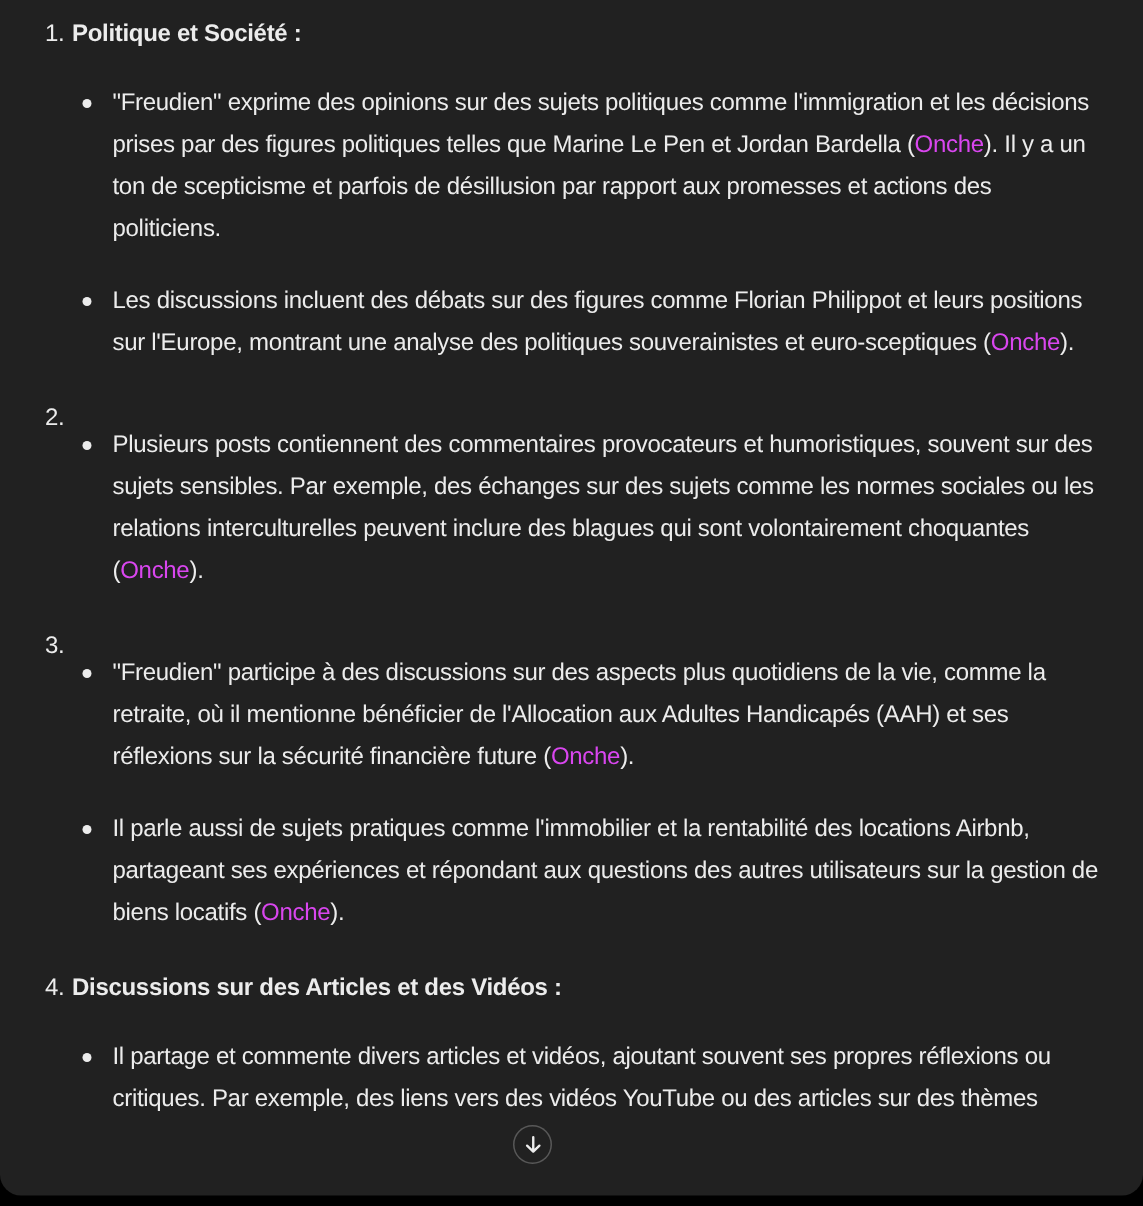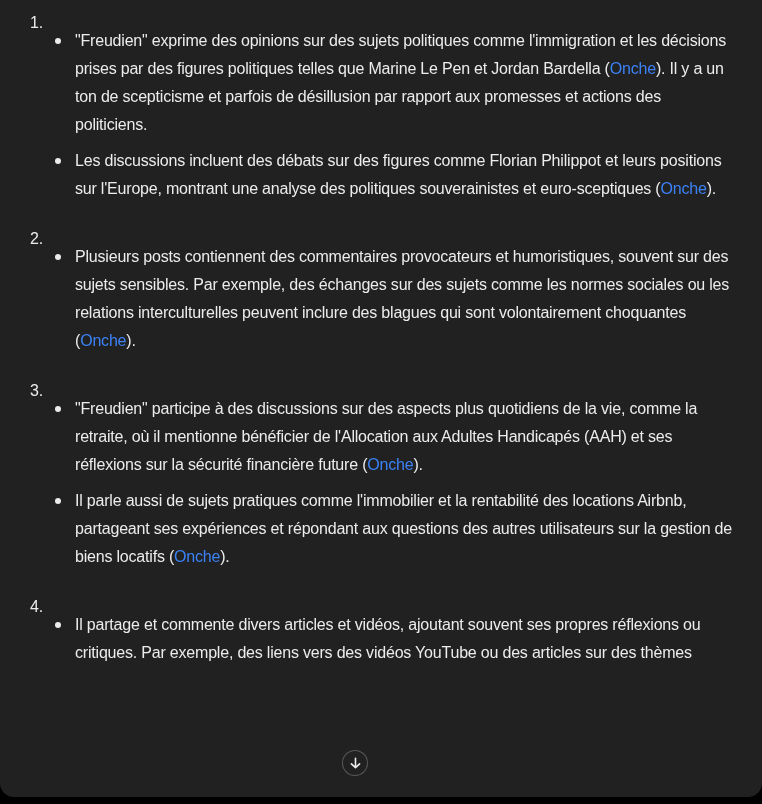--- a/index.html
+++ b/index.html
@@ -23,49 +23,50 @@
     font-size: 16px;
     line-height: 28px;
     letter-spacing: -0.2px;
   }
   ol.mainlist { list-style: none; margin: 0; padding: 0; }
   .oli { display: flex; margin-bottom: 22px; }
   .onum { width: 18px; flex: none; }
   .obody { flex: 1 1 auto; min-width: 0; }
   .heading { font-weight: bold; margin: 0; }
   ul.ulist { list-style: none; margin: 18px 0 0 0; padding: 0; }
-  .uli { position: relative; padding-left: 27px; margin-top: 8px; }
+  .uli { position: relative; padding-left: 27px; margin-top: 20px; }
   .uli:first-child { margin-top: 0; }
   .dot {
     position: absolute; left: 7px; top: 11px;
     width: 6px; height: 6px; border-radius: 50%;
     background: #ECECEC;
   }
   .btext { margin: 0; }
-  a.link { color: #3b82f6; text-decoration: none; cursor: pointer; text-align: right; }
+  a.link { color: #d946ef; text-decoration: none; cursor: pointer; text-align: right; }
   .scroll-btn {
     position: absolute; left: 342px; top: 750px;
     width: 26px; height: 26px;
     border-radius: 50%;
     background: #212121;
     border: 1px solid rgba(255,255,255,0.25);
     display: flex; align-items: center; justify-content: center;
     padding: 0; cursor: pointer;
   }
   .scroll-btn svg { display: block; }
 </style>
 </head>
 <body>
 
 <div class="window">
   <div class="content">
     <ol class="mainlist">
         <li class="oli">
           <span class="onum">1.</span>
           <div class="obody">
+            <p class="heading">Politique et Société :</p>
             <ul class="ulist">
               <li class="uli">
                 <span class="dot"></span>
                 <p class="btext"><span>"Freudien" exprime des opinions sur des sujets politiques comme l'immigration et les décisions prises par des figures politiques telles que Marine Le Pen et Jordan Bardella (</span><a class="link" href="#">Onche</a><span>). Il y a un ton de scepticisme et parfois de désillusion par rapport aux promesses et actions des politiciens.</span></p>
               </li>
               <li class="uli">
                 <span class="dot"></span>
                 <p class="btext"><span>Les discussions incluent des débats sur des figures comme Florian Philippot et leurs positions sur l'Europe, montrant une analyse des politiques souverainistes et euro-sceptiques (</span><a class="link" href="#">Onche</a><span>).</span></p>
               </li>
             </ul>
@@ -93,20 +94,21 @@
               <li class="uli">
                 <span class="dot"></span>
                 <p class="btext"><span>Il parle aussi de sujets pratiques comme l'immobilier et la rentabilité des locations Airbnb, partageant ses expériences et répondant aux questions des autres utilisateurs sur la gestion de biens locatifs (</span><a class="link" href="#">Onche</a><span>).</span></p>
               </li>
             </ul>
           </div>
         </li>
         <li class="oli">
           <span class="onum">4.</span>
           <div class="obody">
+            <p class="heading">Discussions sur des Articles et des Vidéos :</p>
             <ul class="ulist">
               <li class="uli">
                 <span class="dot"></span>
                 <p class="btext"><span>Il partage et commente divers articles et vidéos, ajoutant souvent ses propres réflexions ou critiques. Par exemple, des liens vers des vidéos YouTube ou des articles sur des thèmes</span></p>
               </li>
             </ul>
           </div>
         </li>
       </ol>
   </div>

